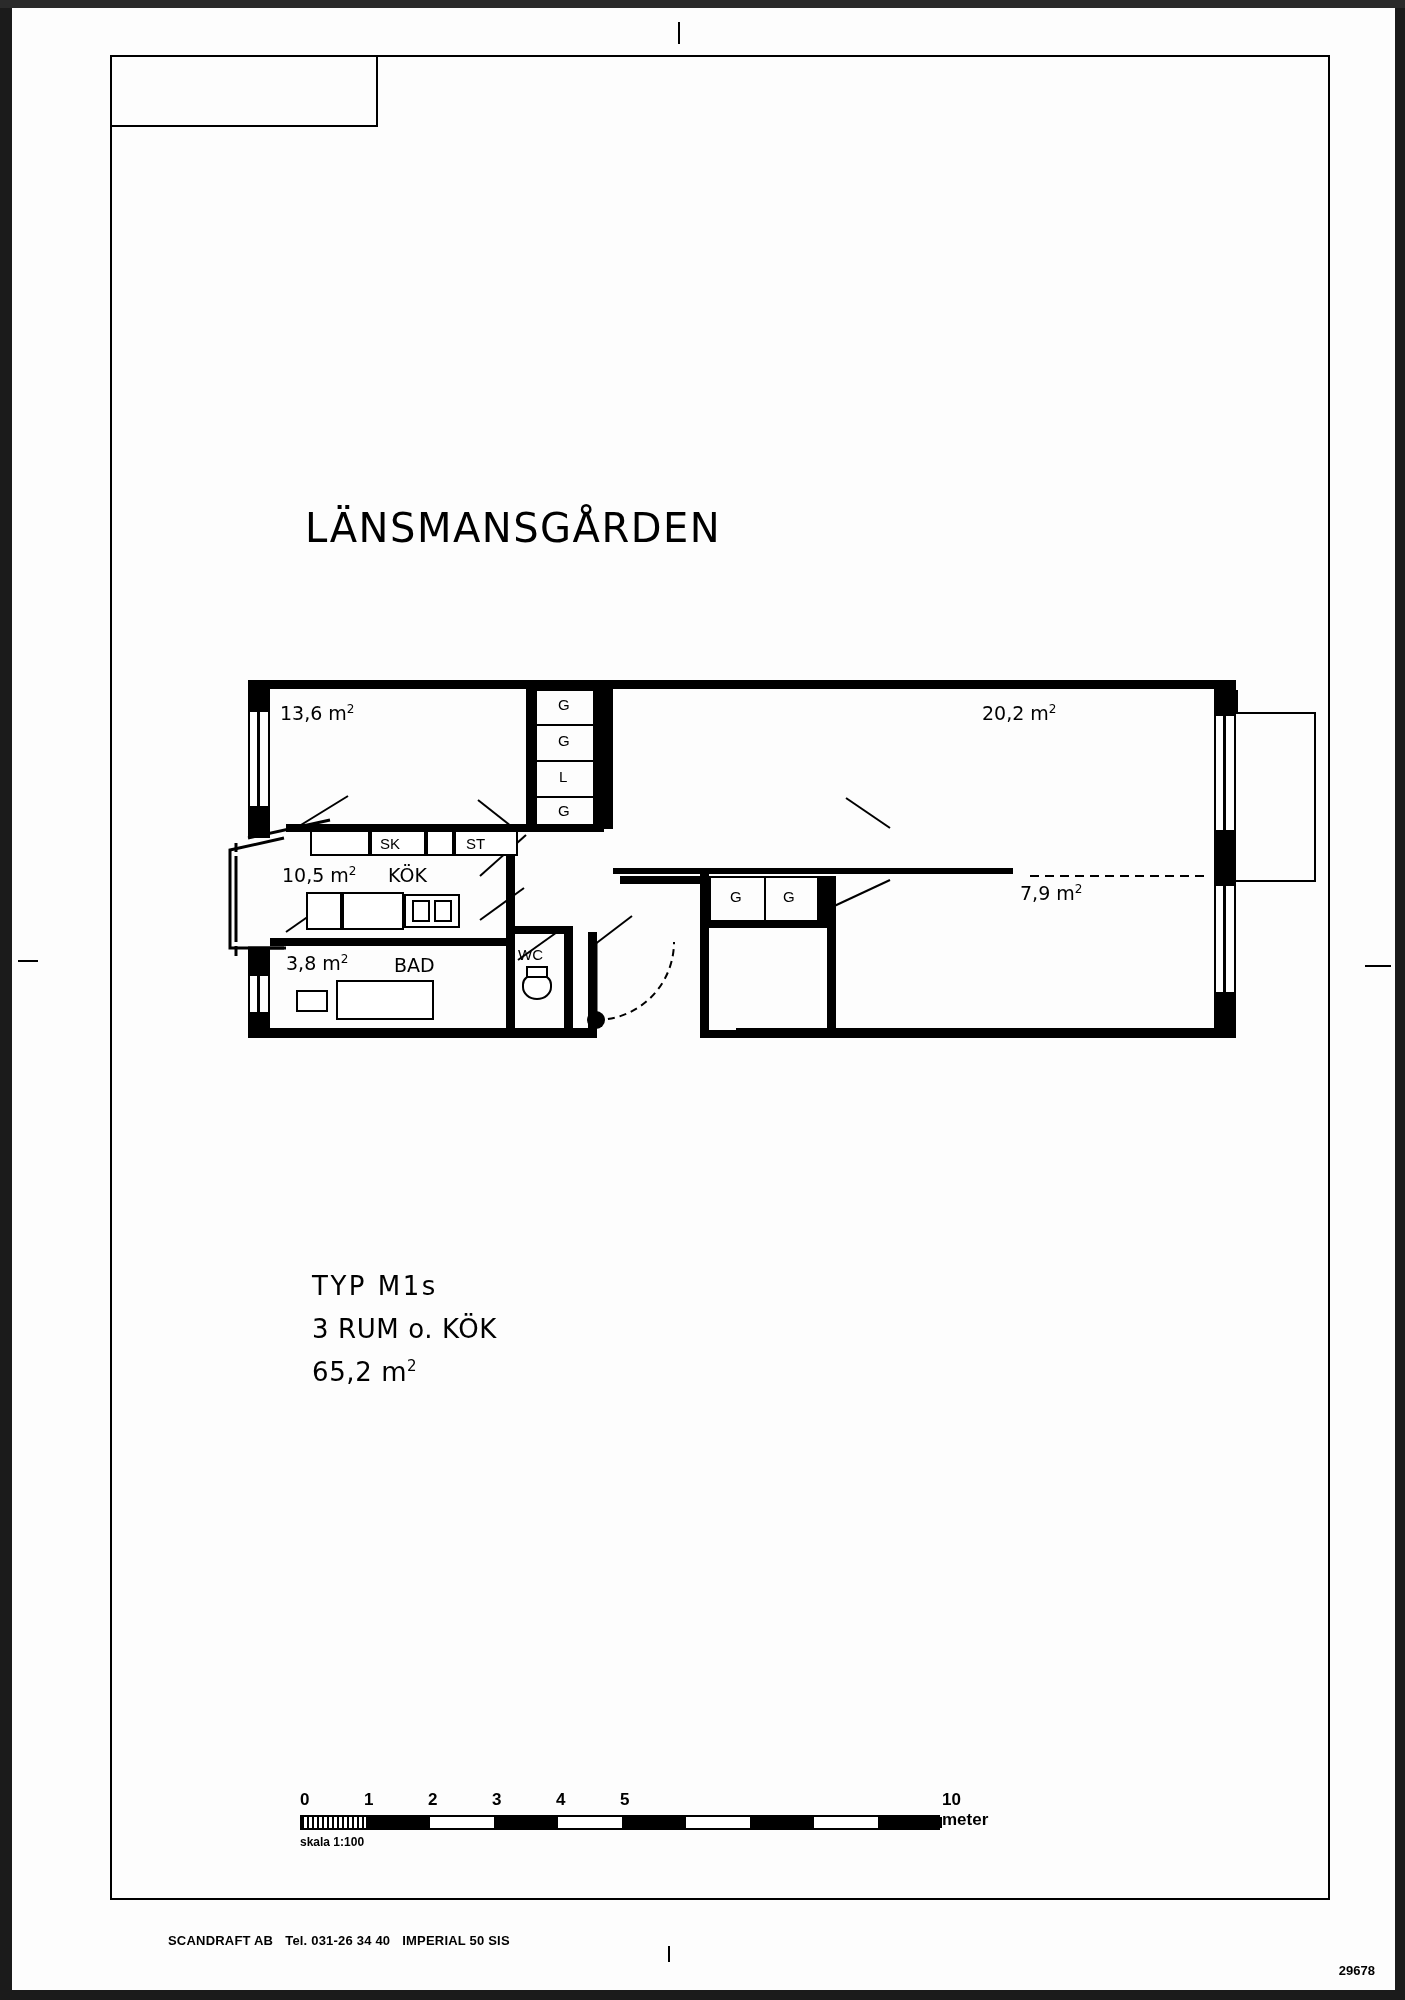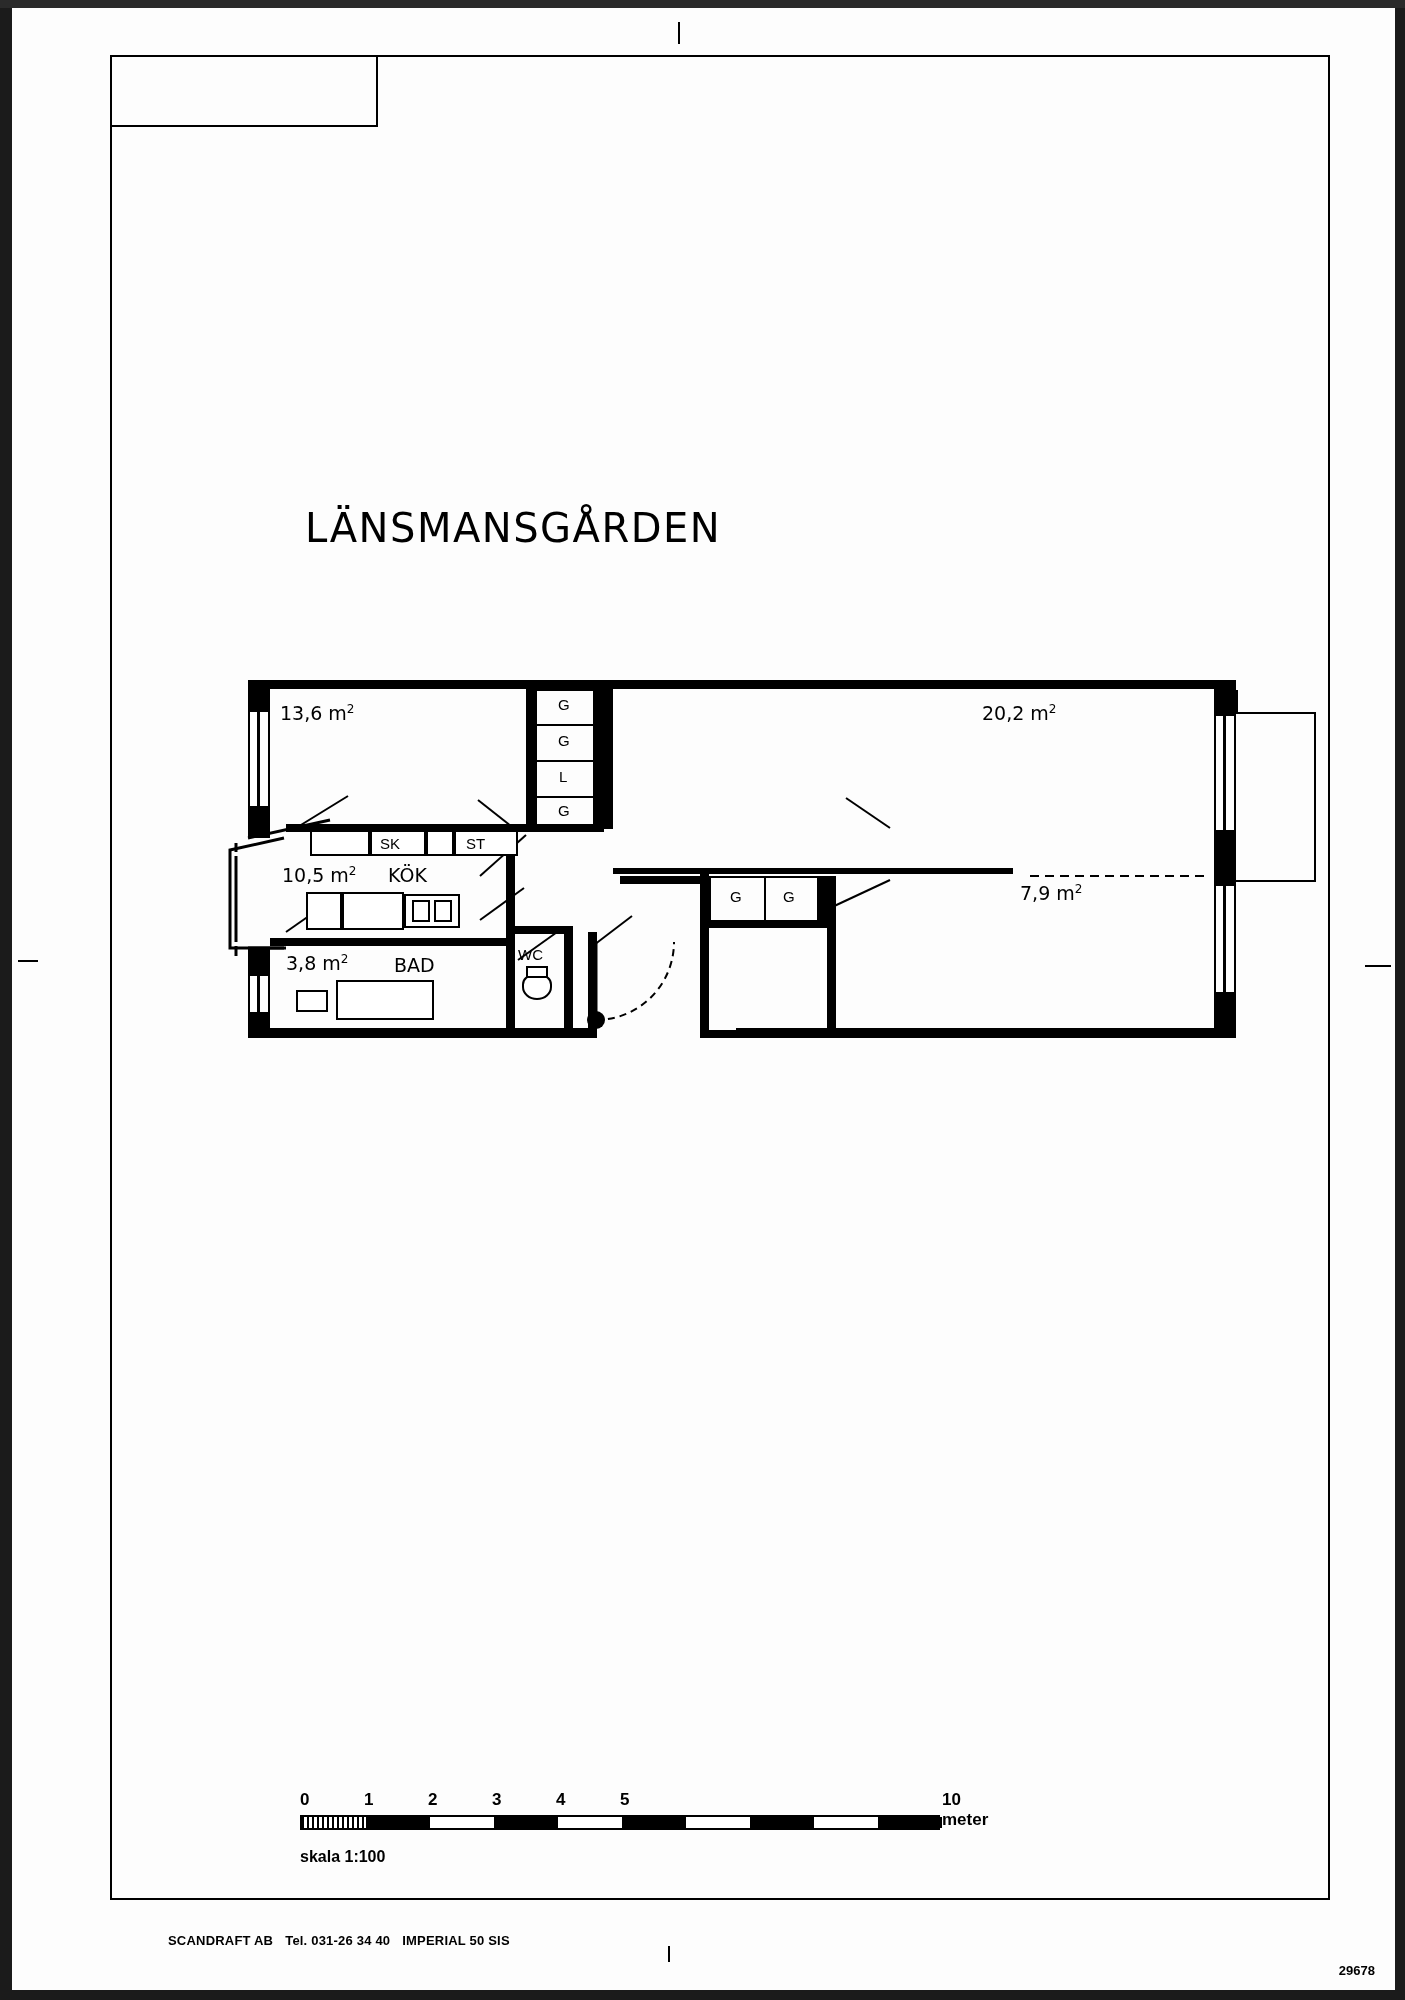--- a/index.html
+++ b/index.html
@@ -165,22 +165,22 @@
     background: #fff;
   }
   #scale-bar .seg { position: absolute; top: 0; height: 11px; background: #000; }
   #scale-bar .hatch {
     position: absolute;
     top: 0; left: 0;
     height: 11px;
     background: repeating-linear-gradient(90deg, #000 0 2px, #fff 2px 5px);
   }
   #scale-label {
-    margin-top: 18px;
-    font-size: 16px;
+    margin-top: 5px;
+    font-size: 12px;
     font-weight: bold;
     font-family: "Liberation Sans", sans-serif;
   }
 
   
   #credit-line {
     position: absolute;
     left: 168px;
     bottom: 52px;
     font-size: 13px;
@@ -361,20 +361,27 @@
 
     <div class="slbl" style="left:328px; top:16px;">G</div>
     <div class="slbl" style="left:328px; top:52px;">G</div>
     <div class="slbl" style="left:329px; top:88px;">L</div>
     <div class="slbl" style="left:328px; top:122px;">G</div>
 
     <div class="slbl" style="left:500px; top:208px;">G</div>
     <div class="slbl" style="left:553px; top:208px;">G</div>
   </div>
 
+  <div id="type-block">
+    <div class="line1">TYP  M1s</div>
+    <div class="line2">3 RUM o. KÖK</div>
+    <div class="line3">
+      <span>65,2  m</span><sup class="sq">2</sup>
+    </div>
+  </div>
 
   <div id="scale-wrap">
     <div id="scale-numbers">
       <span style="left:0px;">0</span>
       <span style="left:64px;">1</span>
       <span style="left:128px;">2</span>
       <span style="left:192px;">3</span>
       <span style="left:256px;">4</span>
       <span style="left:320px;">5</span>
       <span style="left:598px;margin-left:44px;">10 meter</span>

